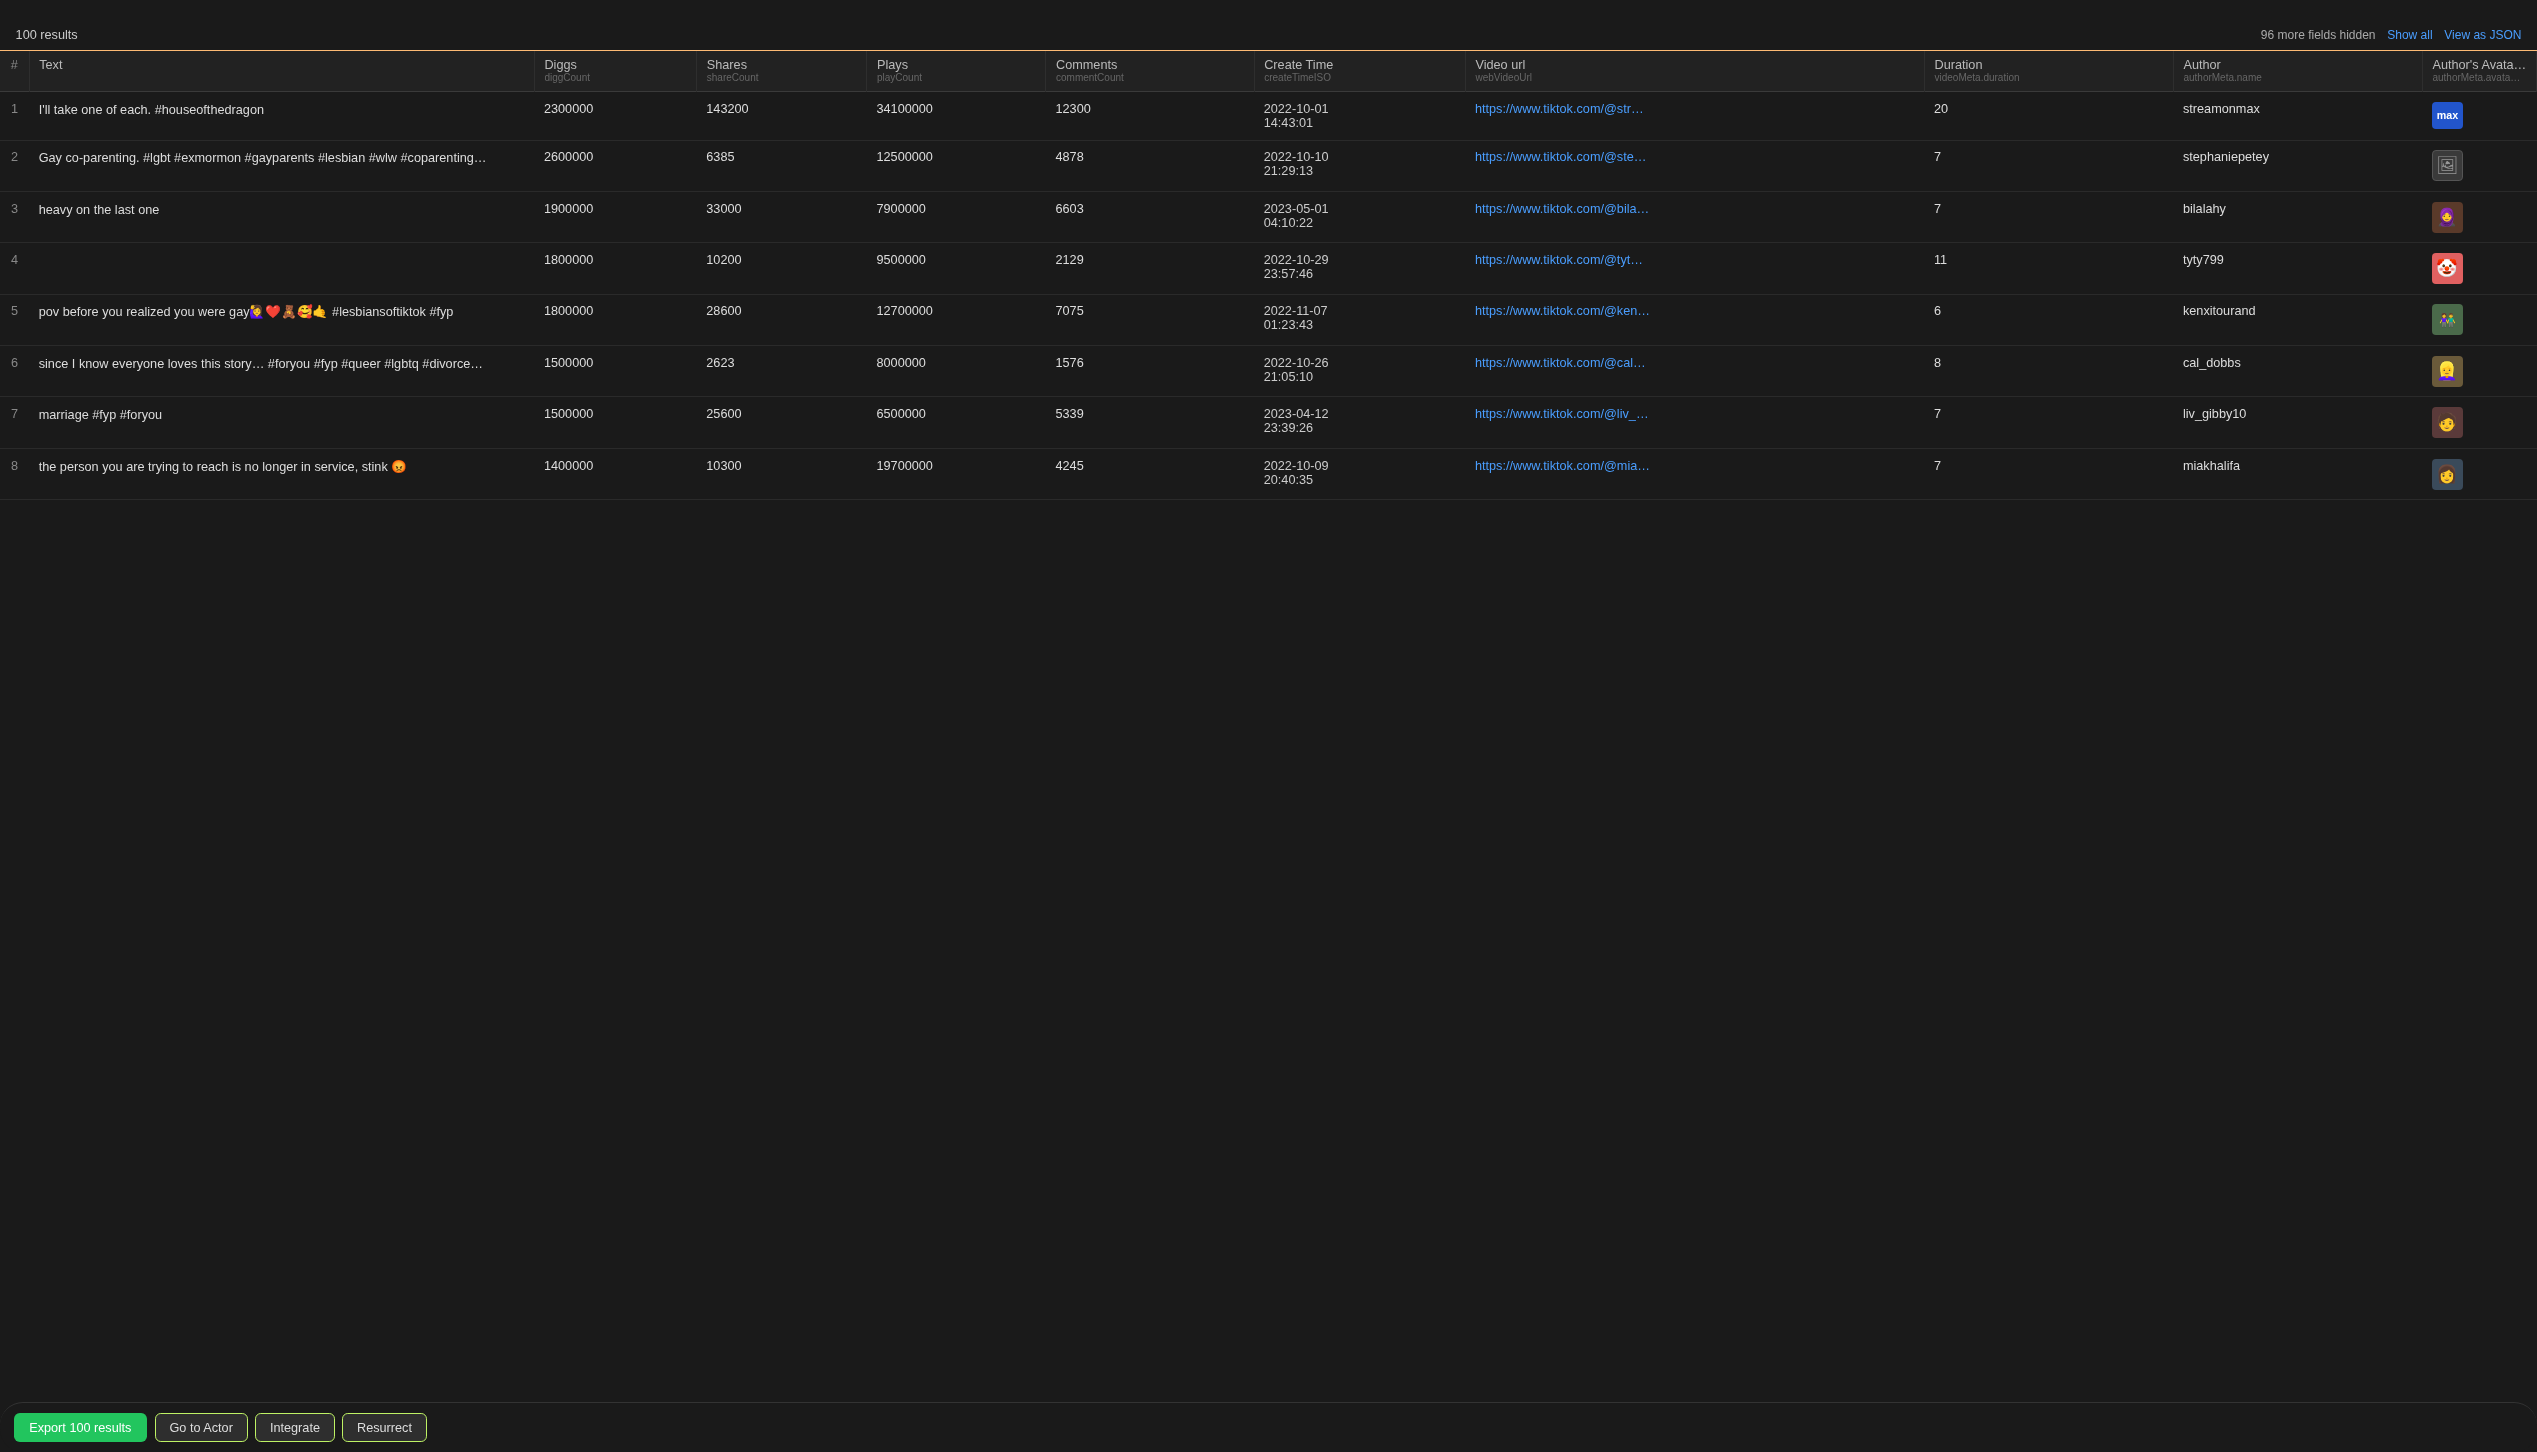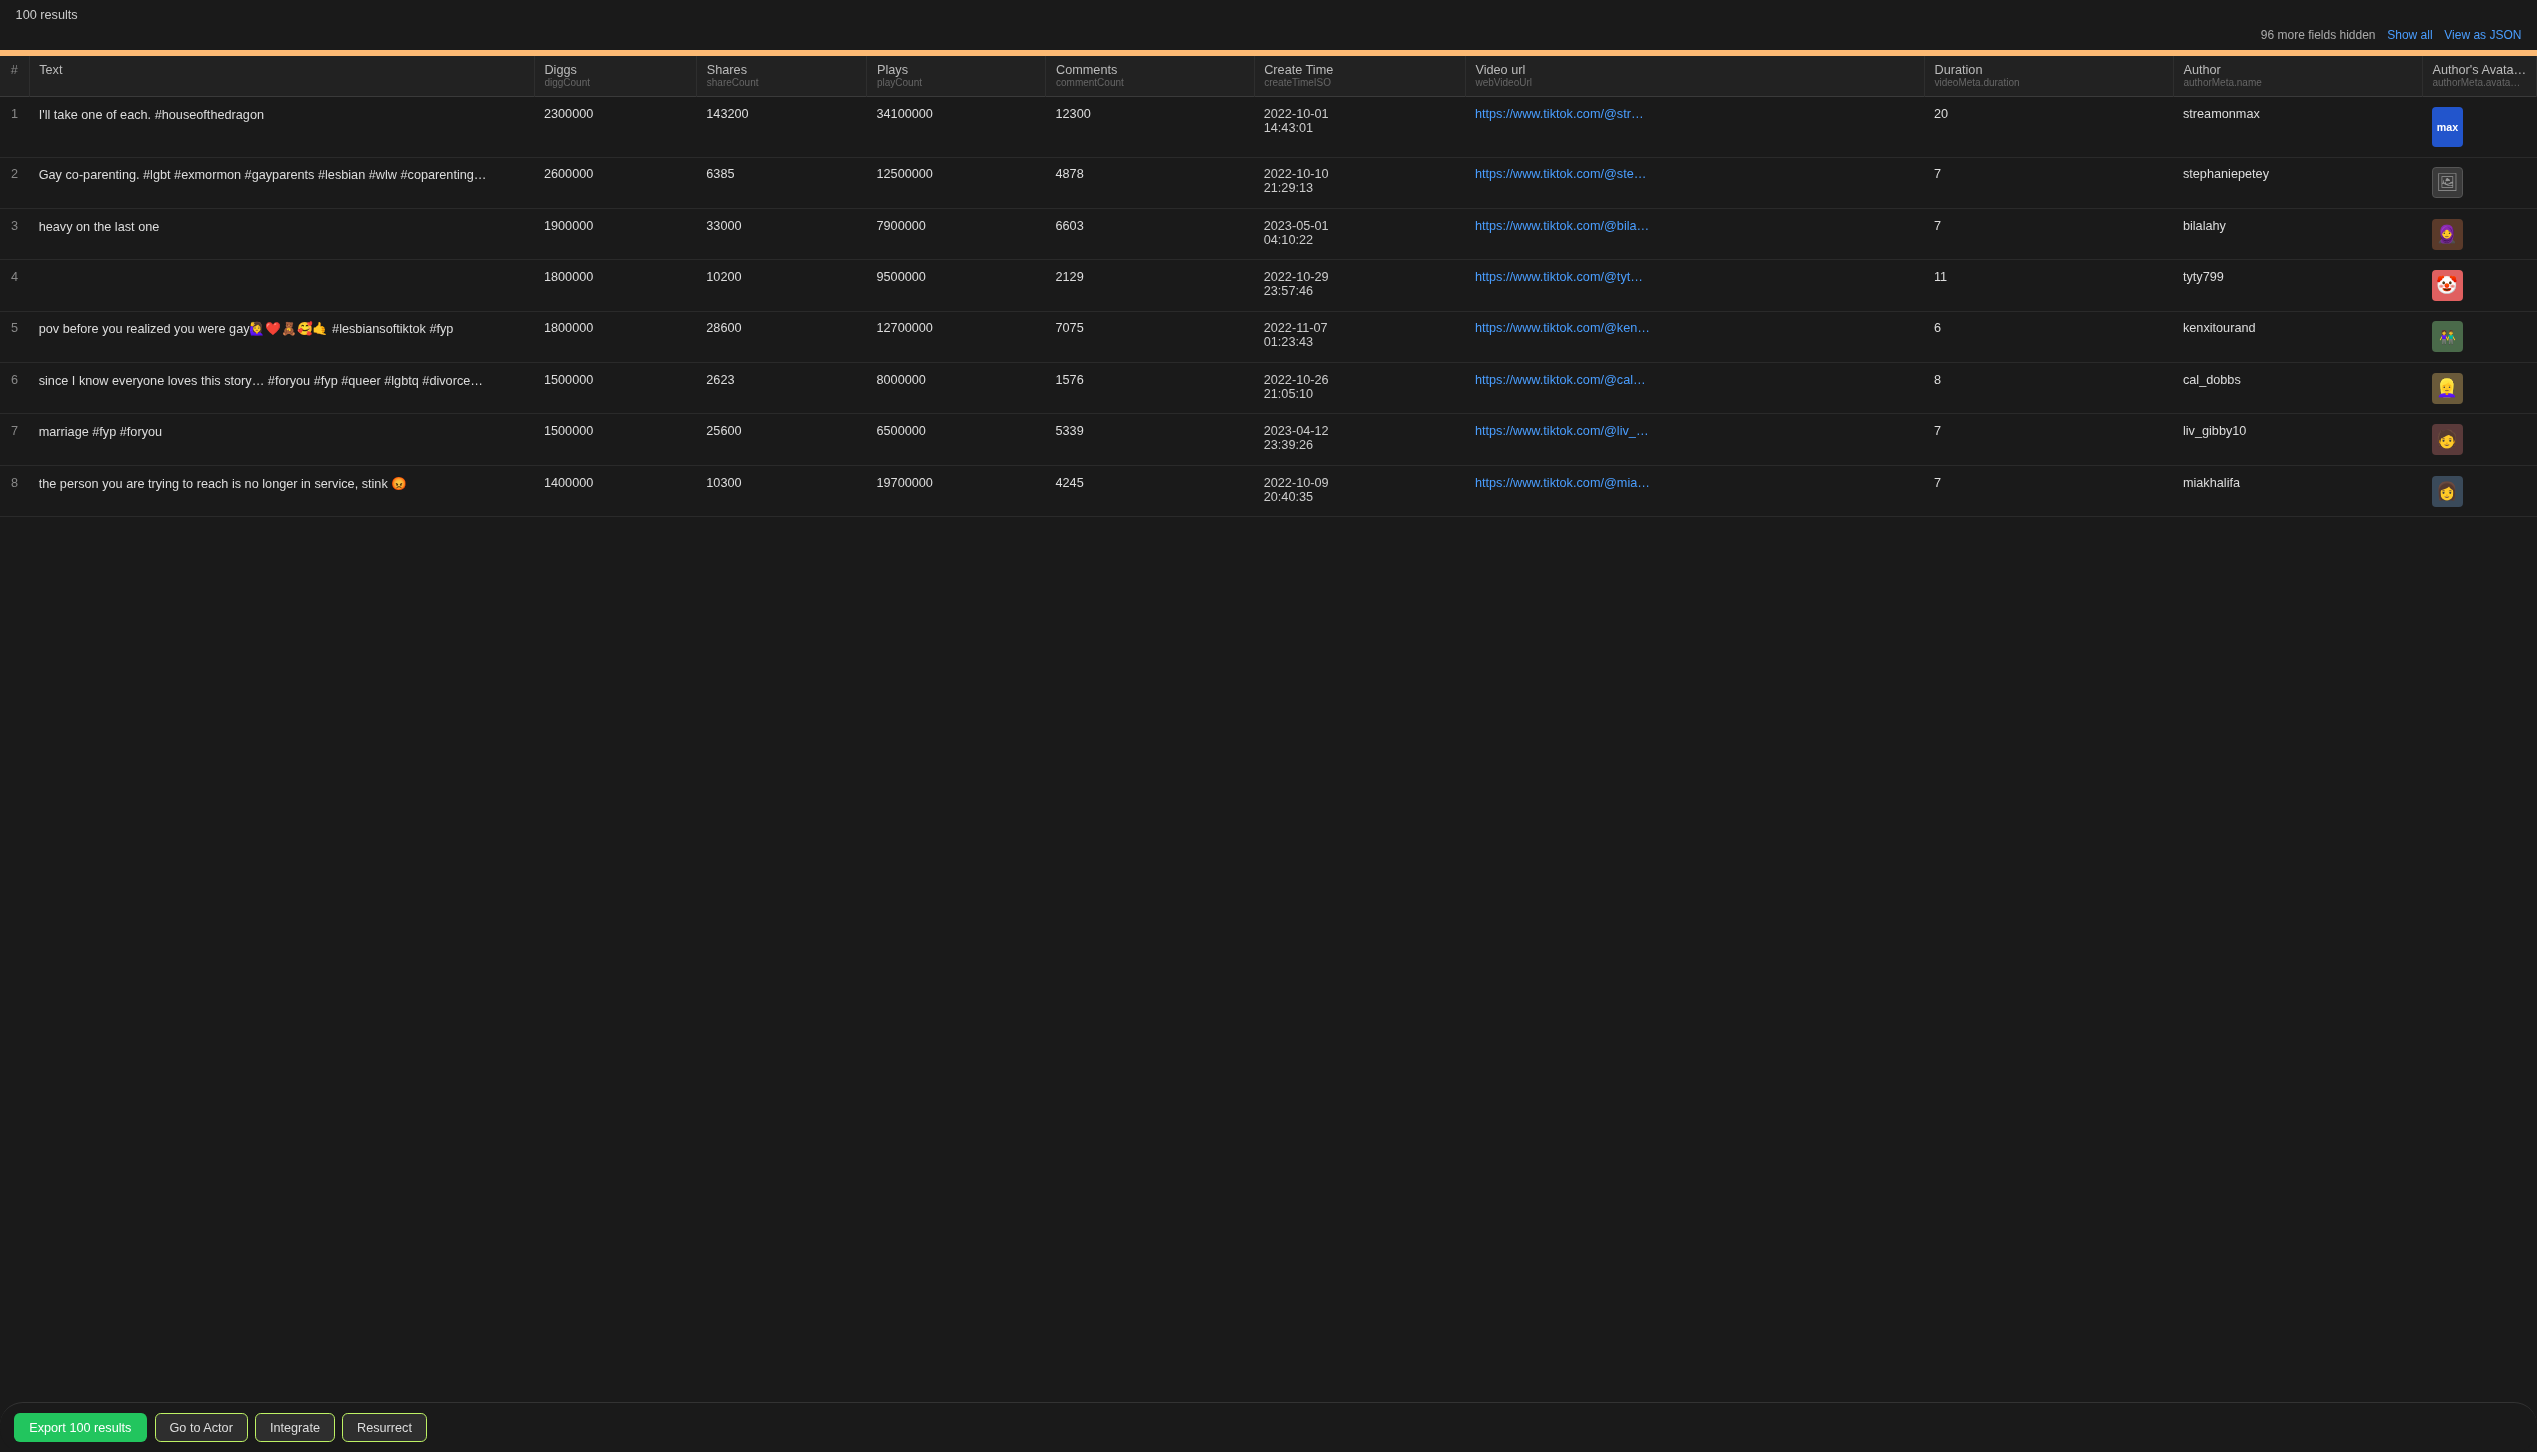--- a/index.html
+++ b/index.html
@@ -8,25 +8,25 @@
       color: #e0e0e0;
       font-family: -apple-system, BlinkMacSystemFont, 'Segoe UI', sans-serif;
       font-size: 12.7px;
       height: 100vh;
       overflow: hidden;
       display: flex;
       flex-direction: column;
     }
     .top-bar {
       display: flex;
-      align-items: flex-start;
+      align-items: flex-end;
       justify-content: space-between;
       padding: 7.8px 15.6px;
       background: #1a1a1a;
-      border-bottom: 6px solid #fdba74;
+      border-bottom: 1px solid #fdba74;
       flex-shrink: 0;
     }
     .top-bar-left {
       color: #ccc;
       font-size: 12.7px;
     }
     .top-bar-right {
       display: flex;
       align-items: center;
       gap: 11.7px;
@@ -109,21 +109,21 @@
     }
     .avatar-cell {
       width: 39px;
     }
     .avatar-max {
       background: #2255cc;
       color: white;
       font-weight: bold;
       font-size: 10.7px;
       width: 31px;
-      height: 40px;
+      height: 27px;
       border-radius: 3.9px;
       display: flex;
       align-items: center;
       justify-content: center;
     }
     .avatar-placeholder {
       width: 31px;
       height: 31px;
       background: #555;
       border-radius: 3.9px;

